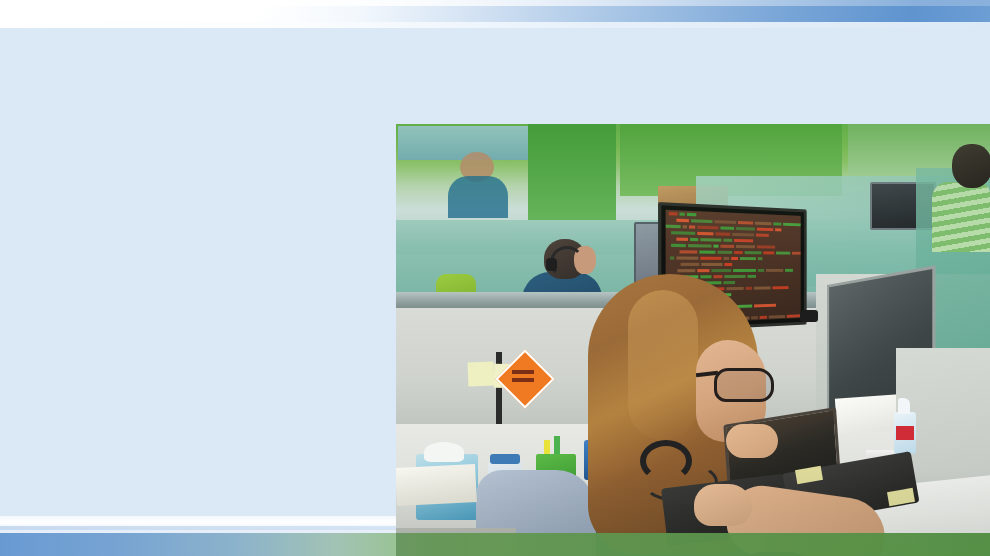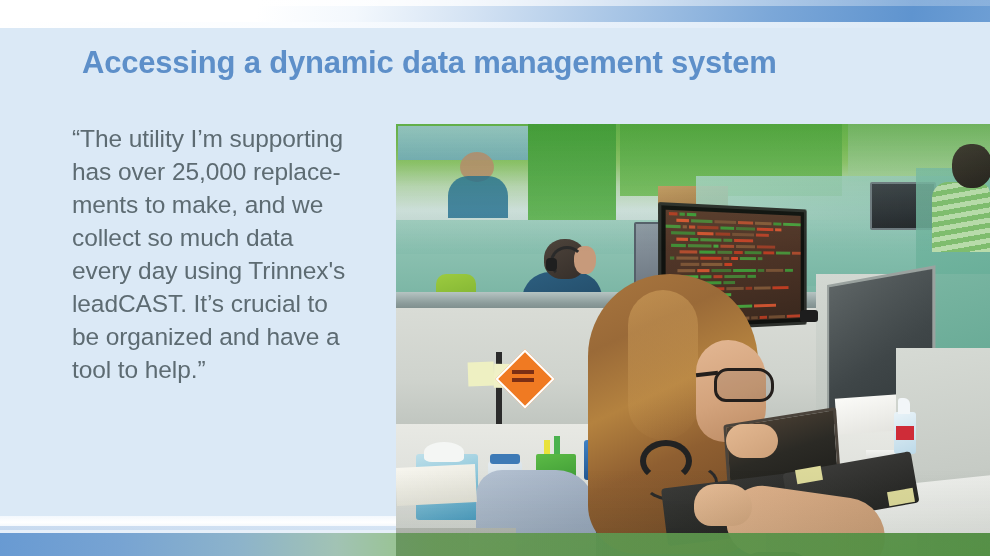--- a/index.html
+++ b/index.html
@@ -576,32 +576,21 @@
 <body>
 
 <div id="slide">
 
   <div class="top-banner-under"></div>
   <div class="top-banner"></div>
   <div class="top-banner-sheen"></div>
 
   <div class="left-panel"></div>
 
-  <div class="slide-title">Accessing a dynamic data management system</div>
-
-  <div class="quote-block">
-    <div class="quote-text">“The utility I’m supporting
-has over 25,000 replace-
-ments to make, and we
-collect so much data
-every day using Trinnex's
-leadCAST. It’s crucial to
-be organized and have a
-tool to help.”</div>
-  </div>
+
 
   <div class="photo">
     <div class="photo-inner">
 
       <div class="ph-wall-top"></div>
       <div class="ph-wall-blue"></div>
       <div class="ph-greenpanel-a"></div>
       <div class="ph-greenpanel-b"></div>
       <div class="ph-greenpanel-c"></div>
 

